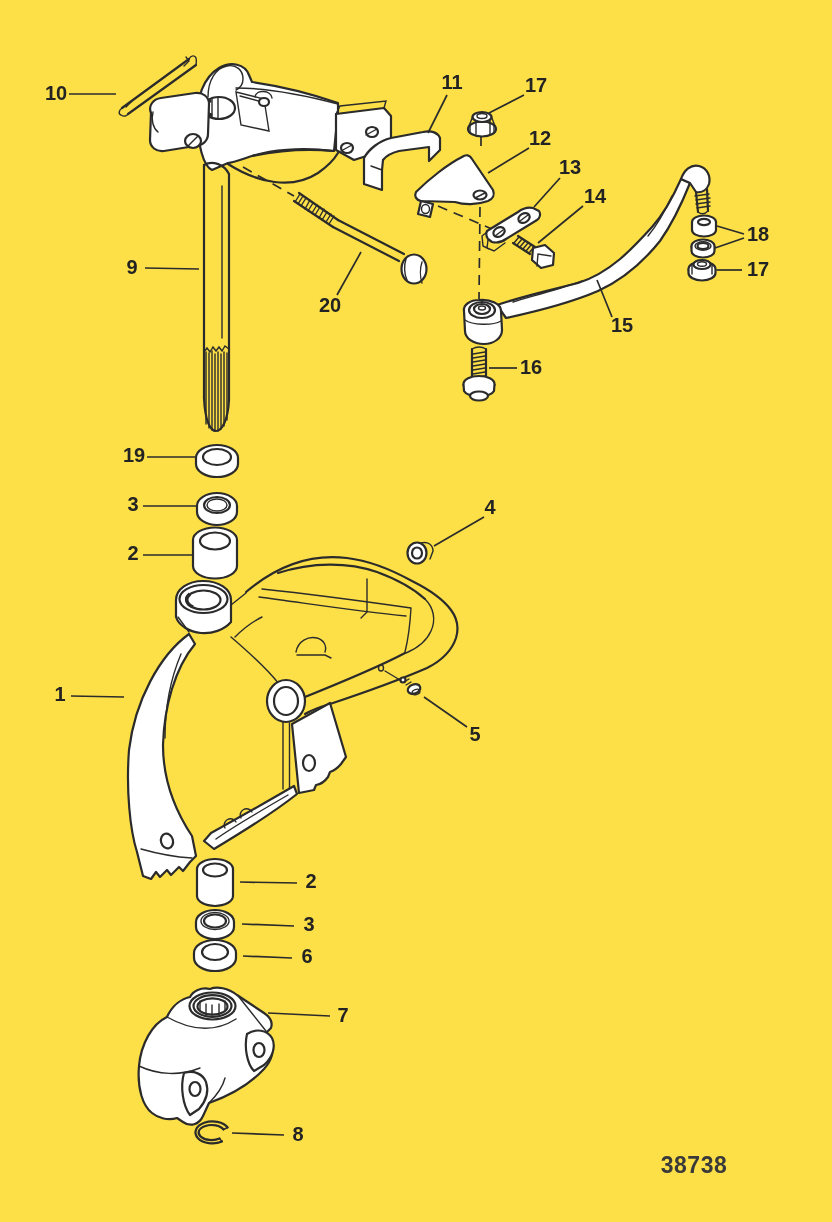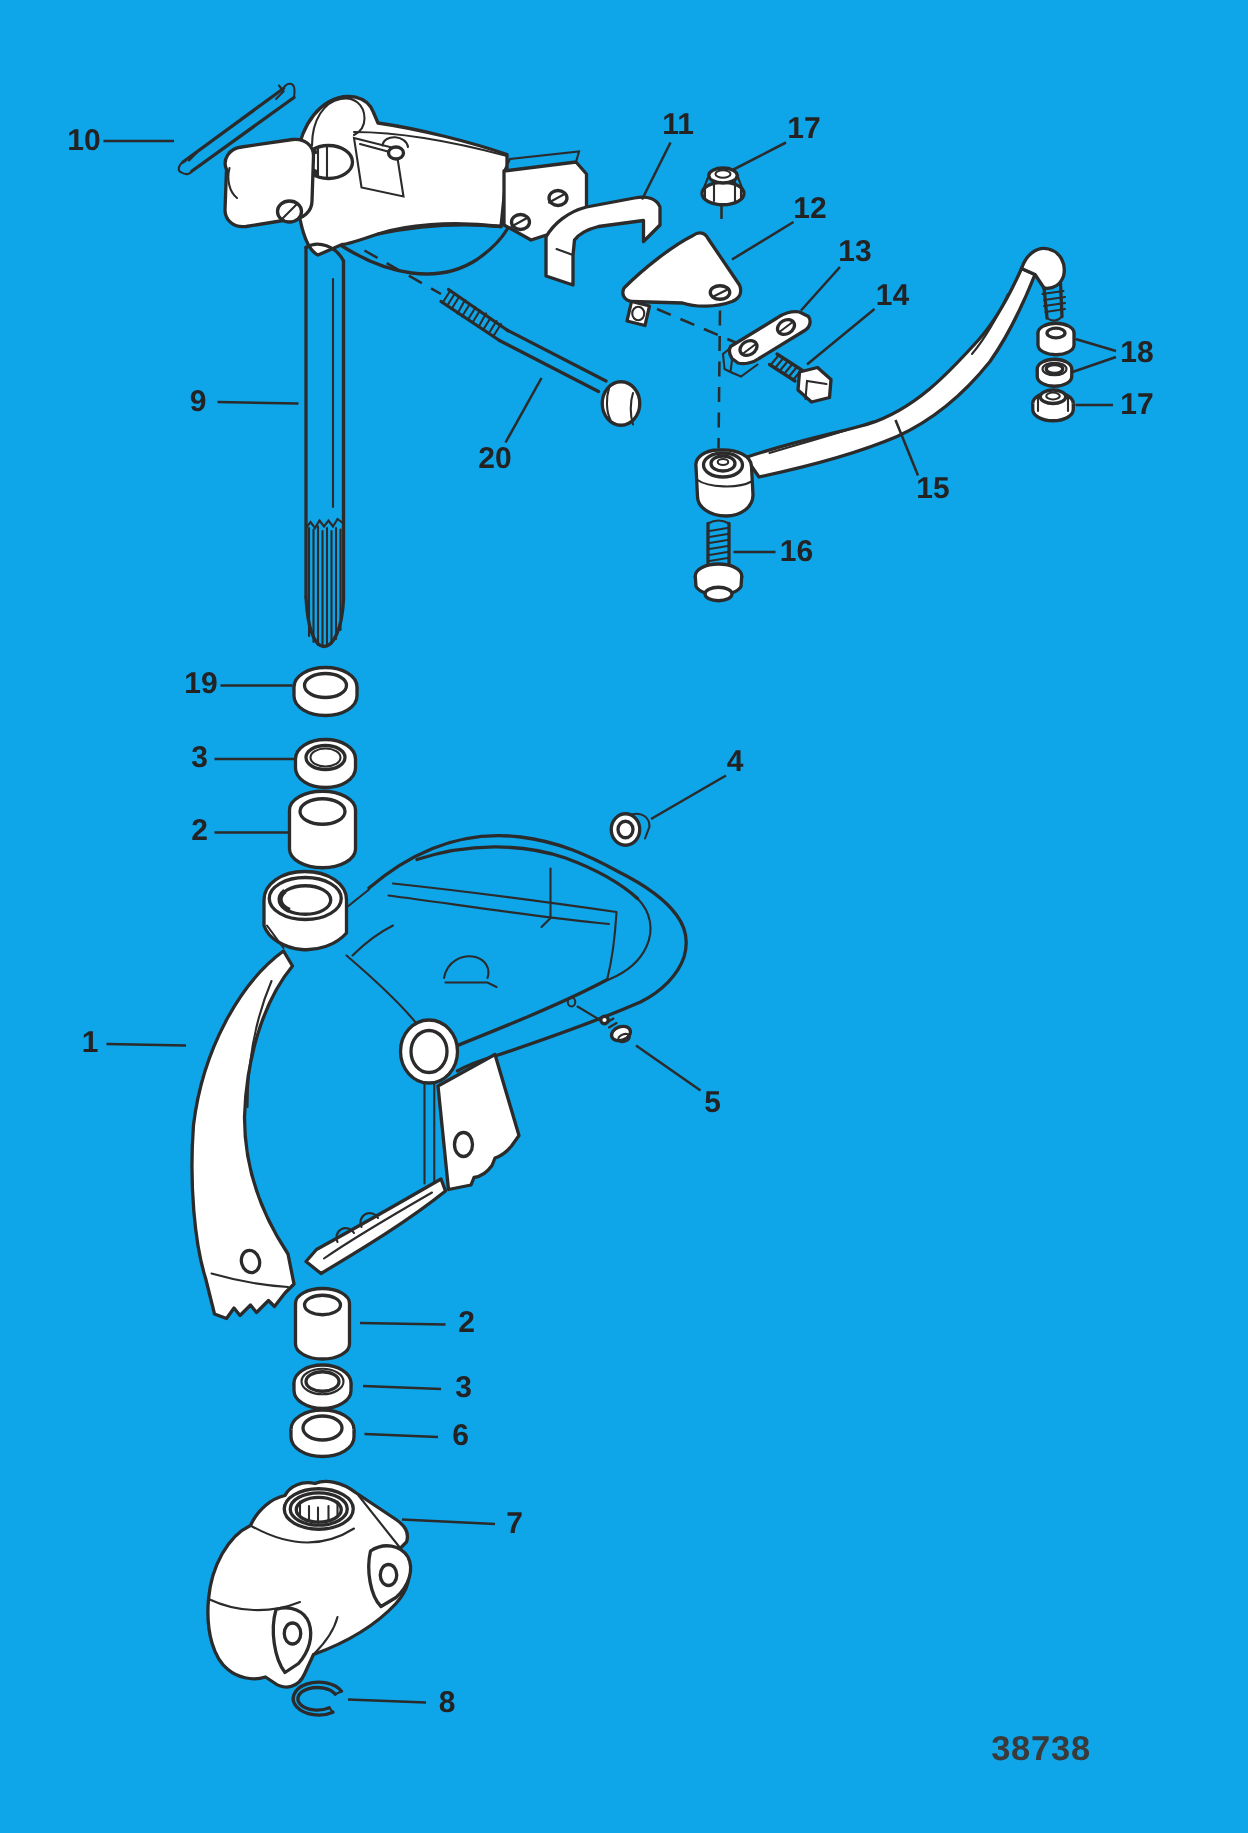--- a/index.html
+++ b/index.html
@@ -1,16 +1,16 @@
 <!DOCTYPE html>
 <html><head>
 <meta charset="utf-8">
 <style>
   html,body { margin:0; padding:0; background:#ffffff; }
-  .page { width:832px; height:1222px; background:#0ea5e9; position:relative; overflow:hidden; }
+  .page { width:832px; height:1222px; background:#fde047; position:relative; overflow:hidden; }
   svg { display:block; }
   .o   { fill:none; stroke:#2b2b2b; stroke-width:2.2; stroke-linecap:round; stroke-linejoin:round; }
   .w   { fill:#ffffff; stroke:#2b2b2b; stroke-width:2.2; stroke-linejoin:round; }
   .t   { fill:none; stroke:#2b2b2b; stroke-width:1.4; stroke-linecap:round; }
   .ld  { fill:none; stroke:#2b2b2b; stroke-width:1.7; }
   .dash{ fill:none; stroke:#2b2b2b; stroke-width:1.7; stroke-dasharray:10 7; }
   .callout { font:700 20px "Liberation Sans", sans-serif; fill:#232323; }
   .fig     { font:700 23px "Liberation Sans", sans-serif; fill:#3a3a3a; letter-spacing:.5px; }
 </style>
 </head>

